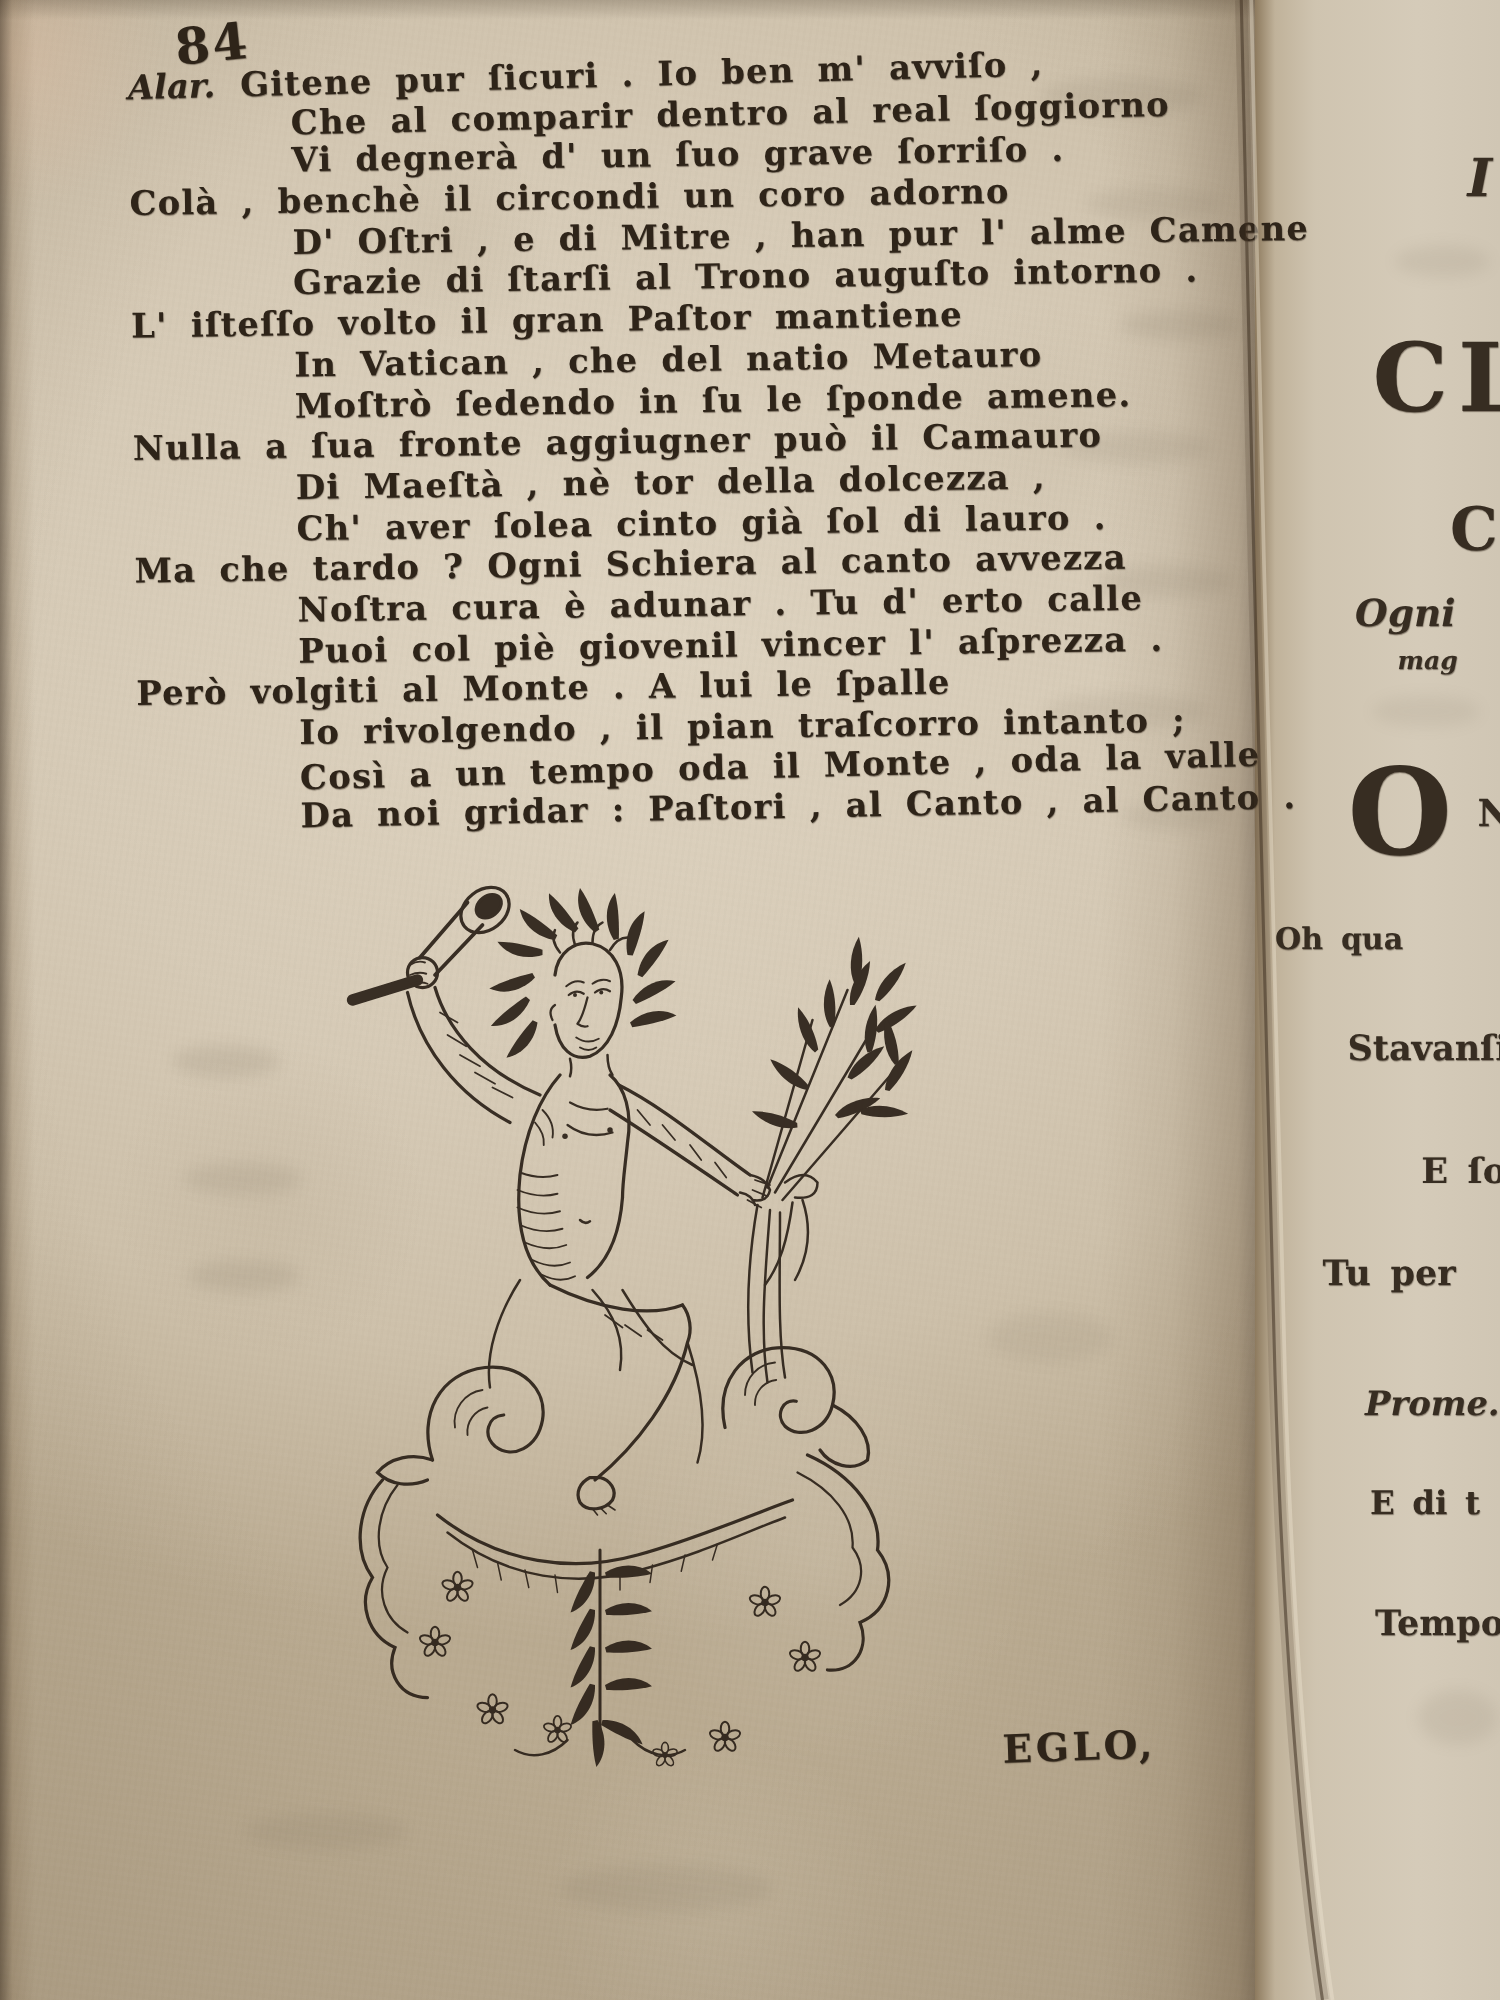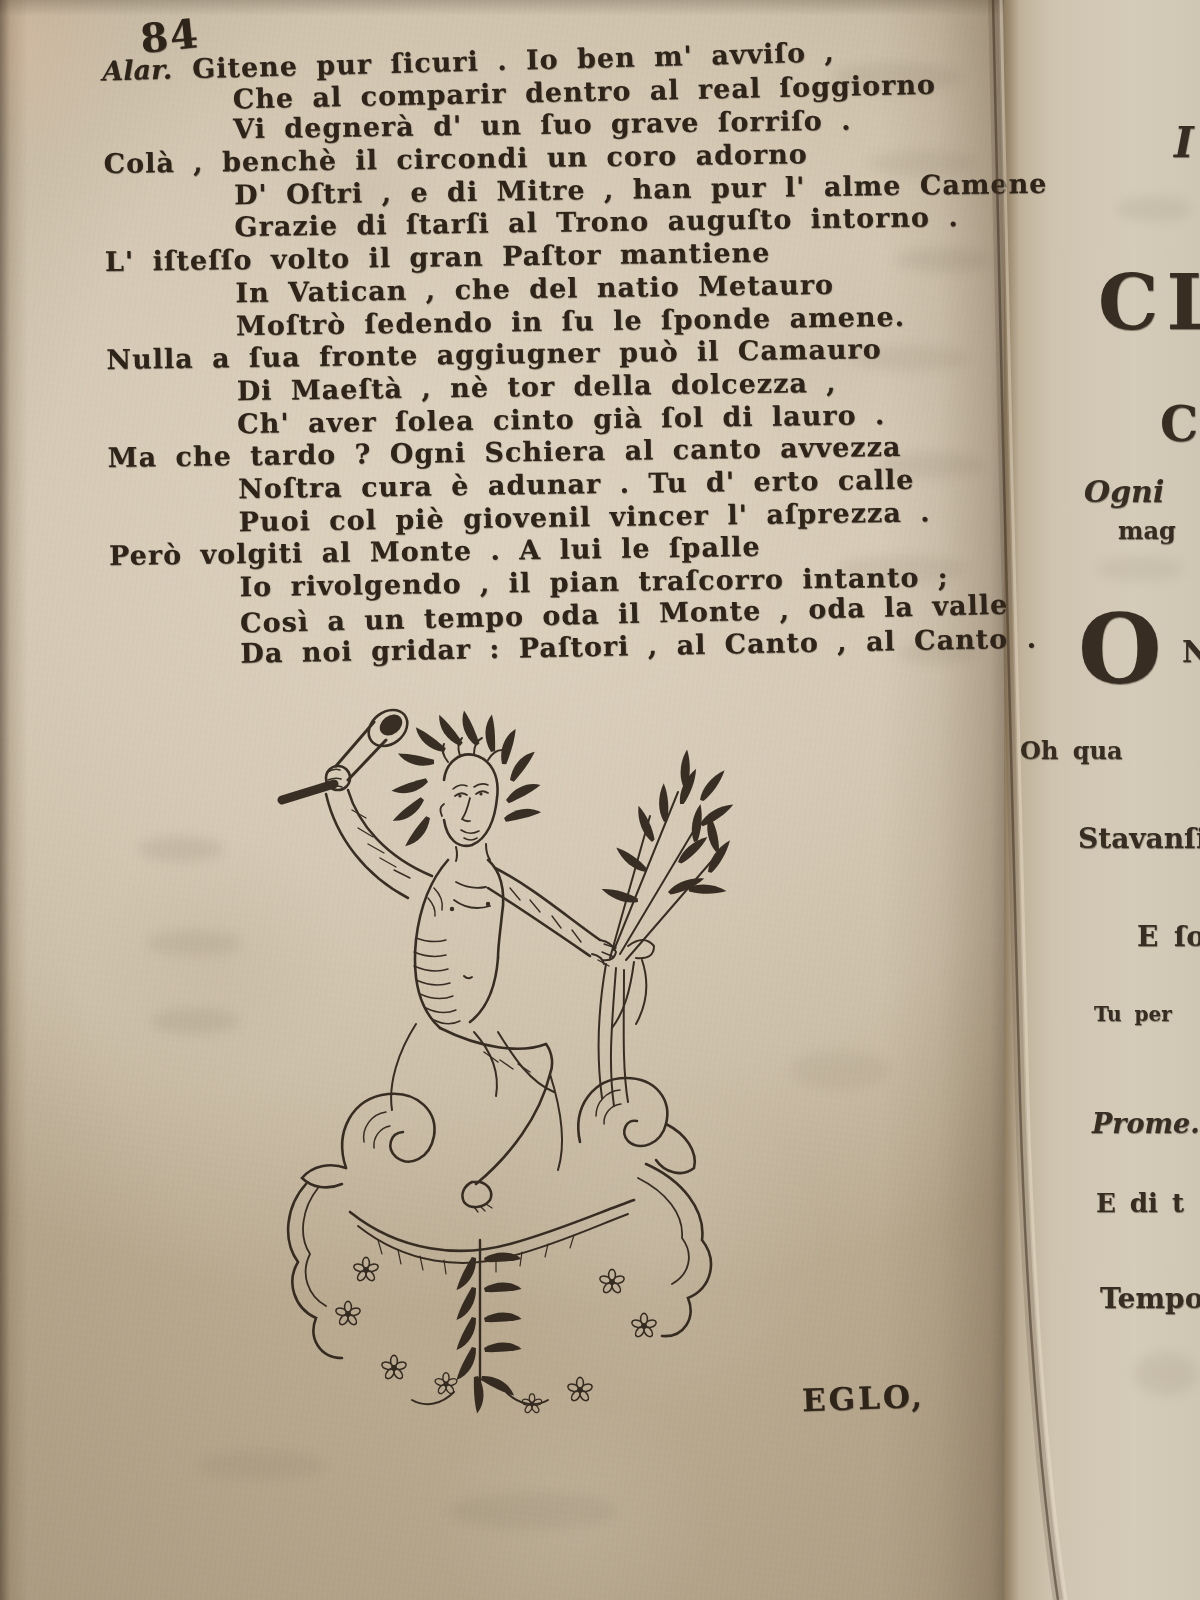--- a/index.html
+++ b/index.html
@@ -268,27 +268,27 @@
     </g>
   </g>
 </svg>
 
 <div id="catchword" class="ink">EGLO,</div>
 
 <span class="frag ink" style="left:1174px;top:118px;font-size:42px;font-style:italic;">I</span>
 <span class="frag ink" style="left:1098px;top:258px;font-size:76px;letter-spacing:8px;">CL</span>
 <span class="frag ink" style="left:1160px;top:396px;font-size:48px;">C</span>
 <span class="frag ink" style="left:1084px;top:474px;font-size:30px;font-style:italic;">Ogni</span>
-<span class="frag ink" style="left:1118px;top:516px;font-size:24px;">mag</span>
+<span class="frag ink" style="left:1118px;top:516px;font-size:20px;font-style:italic;">mag</span>
 <span class="frag ink" style="left:1078px;top:602px;font-size:96px;line-height:96px;">O</span>
 <span class="frag ink" style="left:1182px;top:634px;font-size:30px;">N</span>
 <span class="frag ink" style="left:1020px;top:736px;font-size:24px;word-spacing:6px;">Oh qua</span>
 <span class="frag ink" style="left:1078px;top:822px;font-size:28px;">Stavanſi</span>
 <span class="frag ink" style="left:1094px;top:920px;font-size:28px;word-spacing:6px;margin-left:43px;">E ſol</span>
-<span class="frag ink" style="left:1094px;top:1002px;font-size:20px;word-spacing:6px;">Tu per</span>
+<span class="frag ink" style="left:1058px;top:1002px;font-size:28px;word-spacing:6px;">Tu per</span>
 <span class="frag ink" style="left:1092px;top:1108px;font-size:27px;font-style:italic;">Prome.</span>
 <span class="frag ink" style="left:1096px;top:1188px;font-size:26px;word-spacing:5px;">E di t</span>
 <span class="frag ink" style="left:1100px;top:1282px;font-size:28px;">Tempo</span>
 
 <svg class="layer" viewBox="0 0 1200 1600" style="overflow:hidden;">
   <path d="M993,0 C1000,350 1012,800 1020,1100 C1026,1300 1040,1480 1058,1600" stroke="rgba(74,58,40,0.18)" stroke-width="10" fill="none"></path>
   <path d="M993,0 C1000,350 1012,800 1020,1100 C1026,1300 1040,1480 1058,1600" stroke="rgba(64,50,34,0.55)" stroke-width="2.5" fill="none"></path>
   <path d="M1001,0 C1008,350 1020,800 1028,1100 C1034,1300 1048,1480 1066,1600" stroke="rgba(238,229,210,0.42)" stroke-width="3" fill="none"></path>
 </svg>
 

